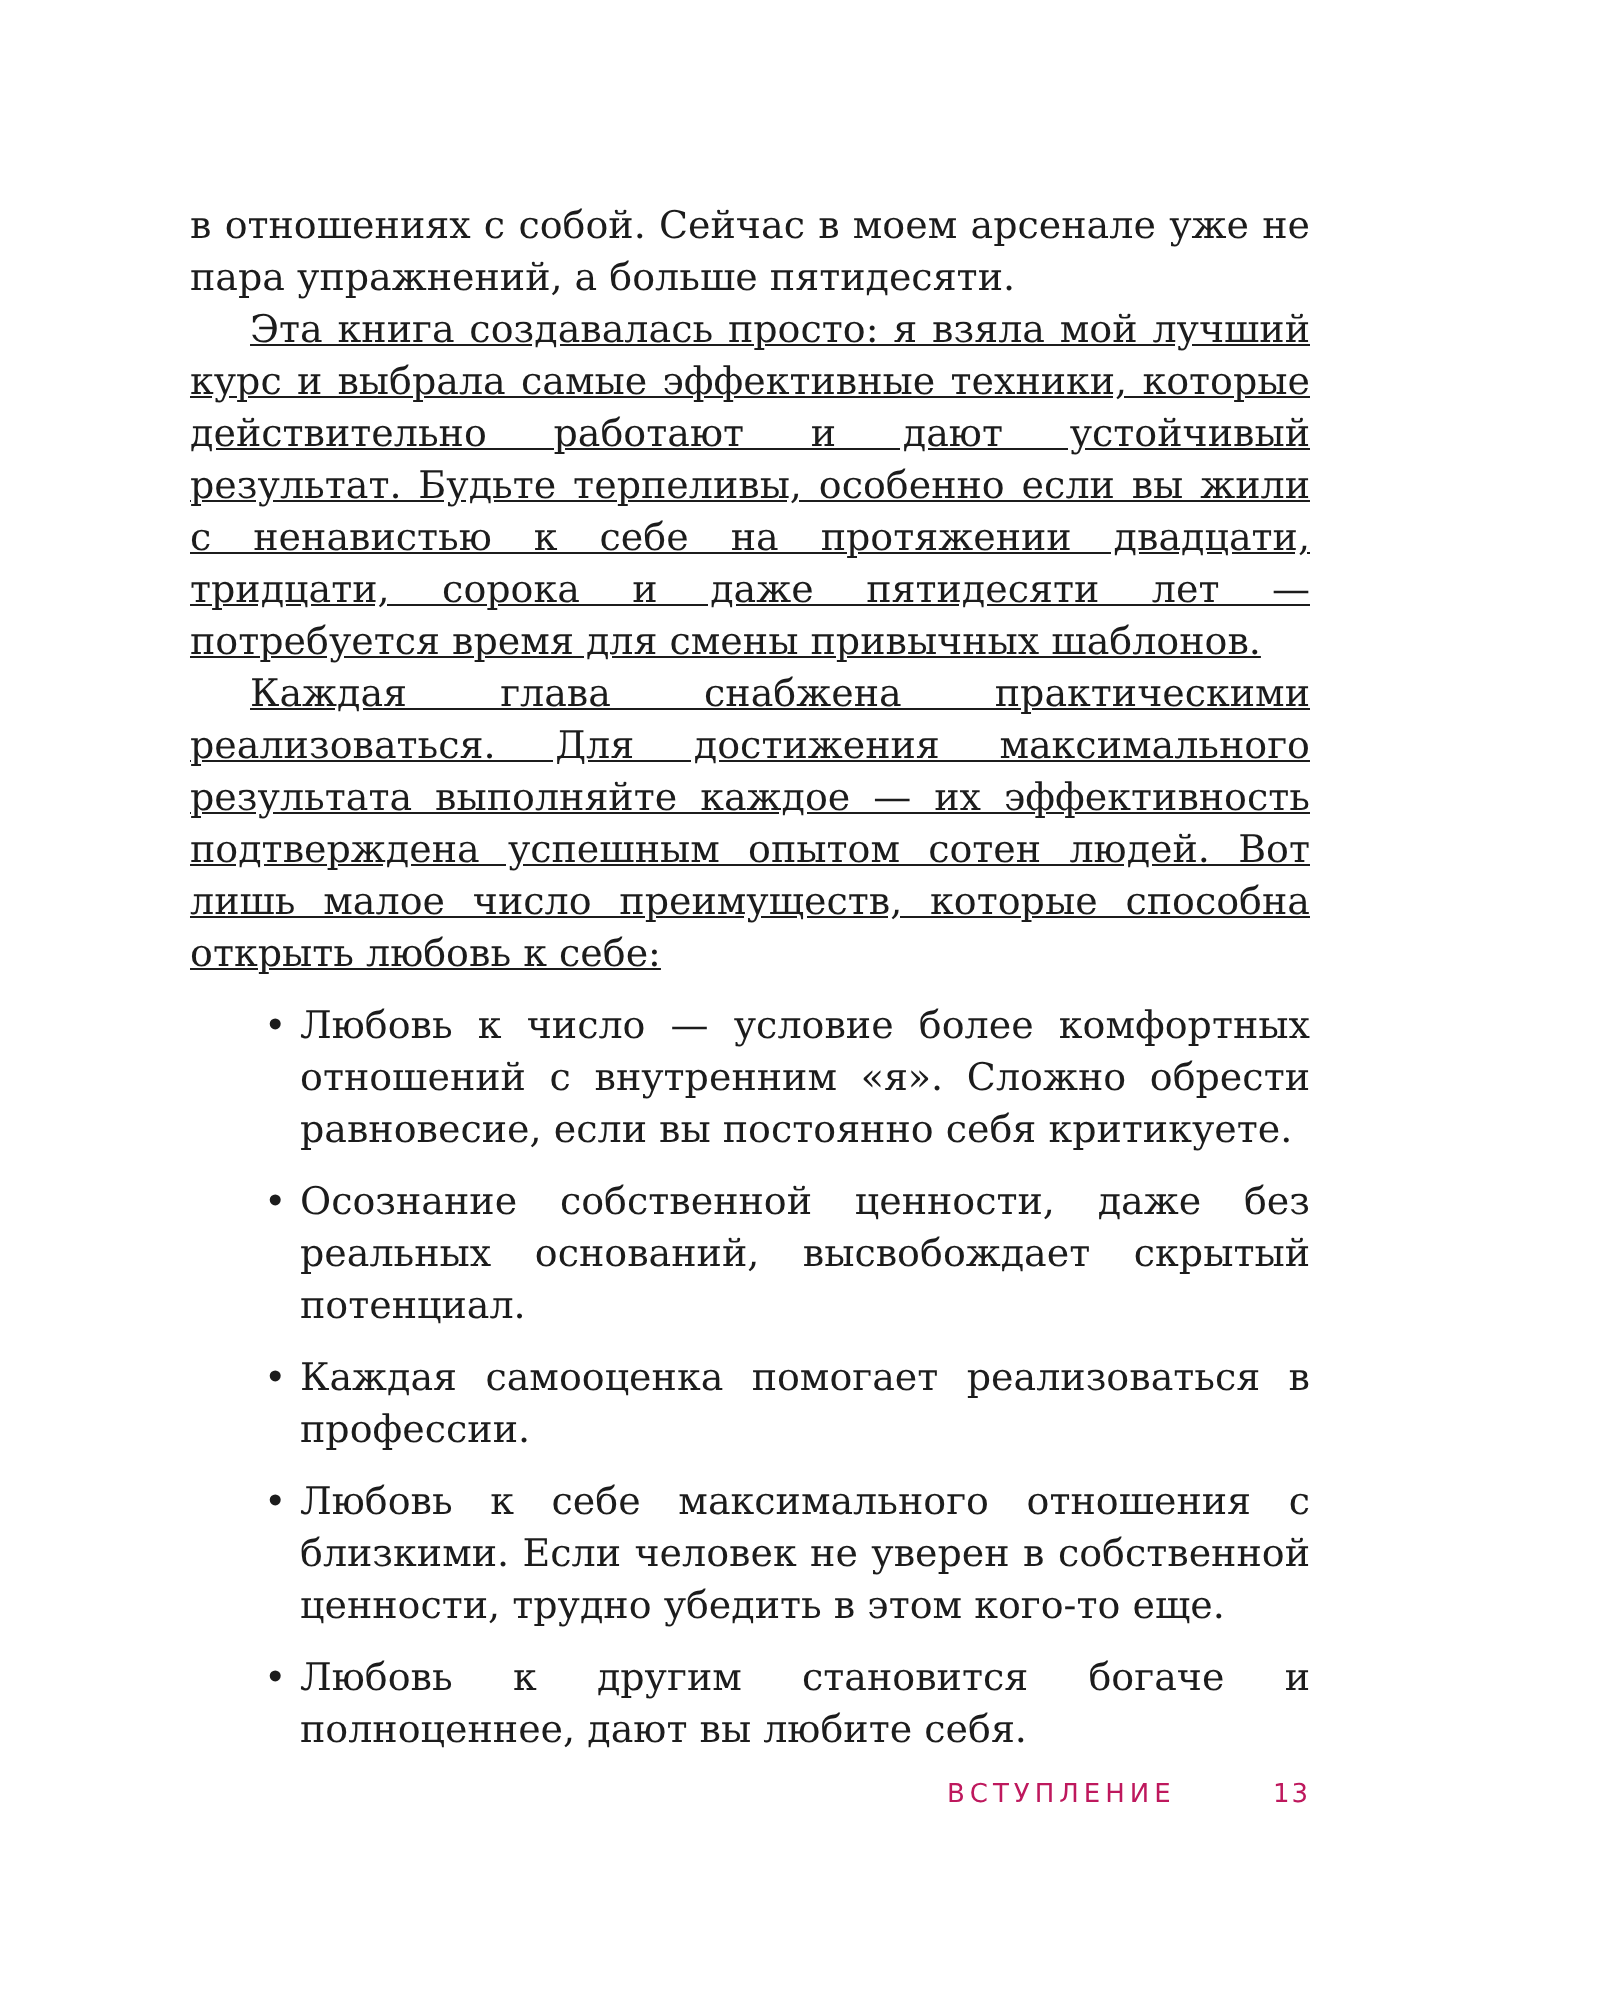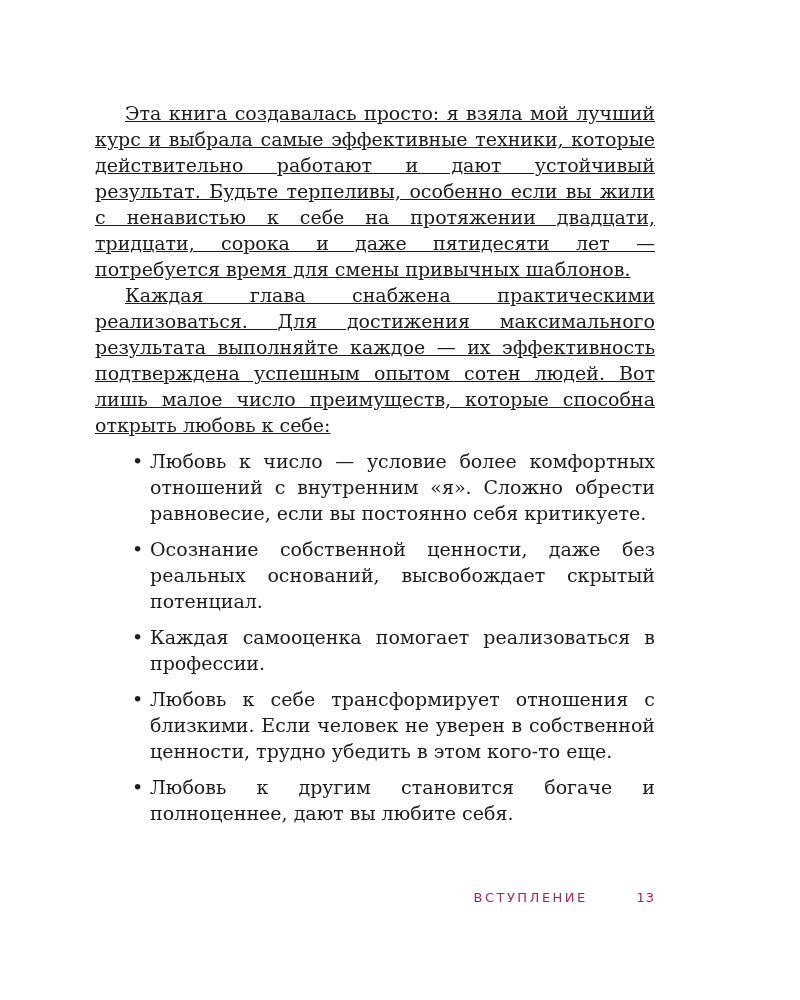--- a/index.html
+++ b/index.html
@@ -69,41 +69,42 @@
     letter-spacing: 1px;
   }
 </style>
 </head>
 <body>
 
 <div class="page">
 
   <div class="text-column">
 
+    <p class="para">в отношениях с собой. Сейчас в моем арсенале уже не пара упражнений, а больше пятидесяти.</p>
 
     <p class="para indented">Эта книга создавалась просто: я взяла мой лучший курс и выбрала самые эффективные техники, которые действительно работают и дают устойчивый результат. Будьте терпеливы, особенно если вы жили с ненавистью к себе на протяжении двадцати, тридцати, сорока и даже пятидесяти лет — потребуется время для смены привычных шаблонов.</p>
 
     <p class="para indented">Каждая глава снабжена практическими реализоваться. Для достижения максимального результата выполняйте каждое — их эффективность подтверждена успешным опытом сотен людей. Вот лишь малое число преимуществ, которые способна открыть любовь к себе:</p>
 
     <ul class="benefit-list">
       <li>
         <span class="bullet-marker">•</span>
         <span>Любовь к число — условие более комфортных отношений с внутренним «я». Сложно обрести равновесие, если вы постоянно себя критикуете.</span>
       </li>
       <li>
         <span class="bullet-marker">•</span>
         <span>Осознание собственной ценности, даже без реальных оснований, высвобождает скрытый потенциал.</span>
       </li>
       <li>
         <span class="bullet-marker">•</span>
         <span>Каждая самооценка помогает реализоваться в профессии.</span>
       </li>
       <li>
         <span class="bullet-marker">•</span>
-        <span>Любовь к себе трансформирует отношения с близкими. Если человек не уверен в собственной ценности, трудно убедить в этом кого-то еще.</span>
+        <span>Любовь к себе максимального отношения с близкими. Если человек не уверен в собственной ценности, трудно убедить в этом кого-то еще.</span>
       </li>
       <li>
         <span class="bullet-marker">•</span>
         <span>Любовь к другим становится богаче и полноценнее, дают вы любите себя.</span>
       </li>
     </ul>
 
   </div>
 
   <div class="footer">

